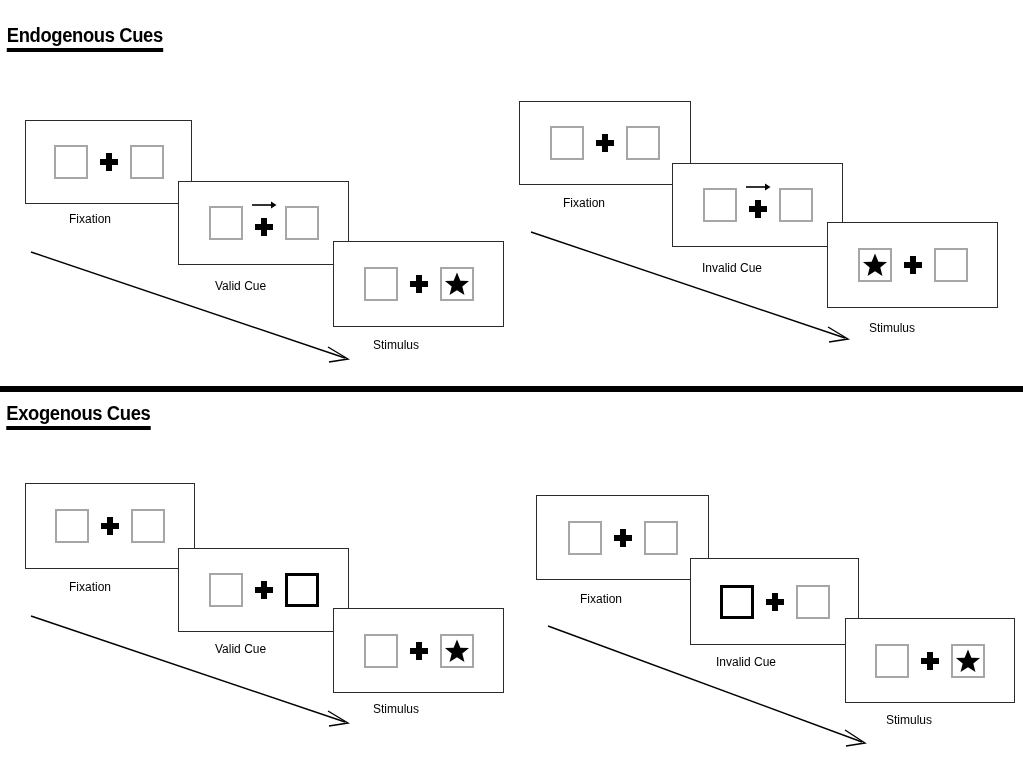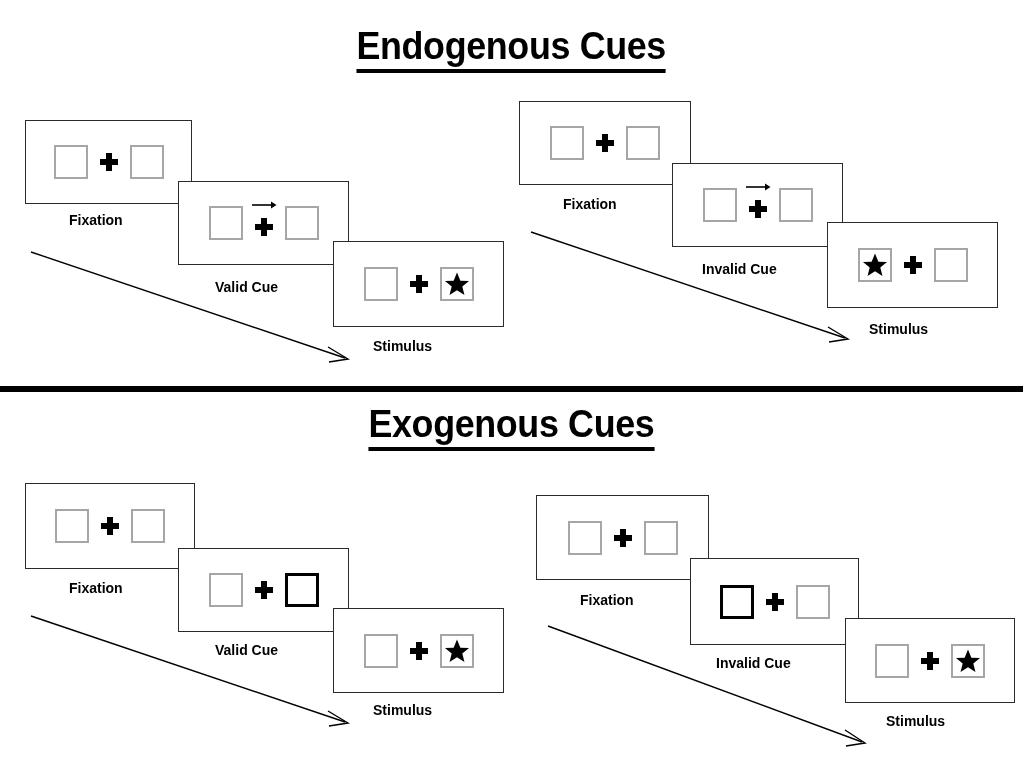--- a/index.html
+++ b/index.html
@@ -15,23 +15,22 @@
     overflow: hidden;
     font-family: "Liberation Sans", sans-serif;
     color: #000000;
   }
 
   
   .section-title {
     position: absolute;
     width: 100%;
     left: 0;
-    text-align: center;
     font-weight: bold;
-    font-size: 39px;
+    font-size: 20px;
     letter-spacing: -0.4px;
     color: #000;
   }
   .section-title span.tt {
     display: inline-block;
     border-bottom: 4px solid #000;
     padding-bottom: 1px;
     transform: scaleX(0.92);
   }
   #title-endogenous { top: 24px; }
@@ -123,22 +122,22 @@
     left: 50%;
     transform: translateX(-50%);
     width: 26px;
     height: 10px;
   }
   .cue-arrow svg { display: block; }
 
   
   .caption {
     position: absolute;
-    font-weight: bold;
-    font-size: 14px;
+    font-weight: normal;
+    font-size: 12px;
     white-space: nowrap;
     color: #000;
     letter-spacing: 0px;
   }
 
   
   .time-arrow {
     position: absolute;
     pointer-events: none;
   }

